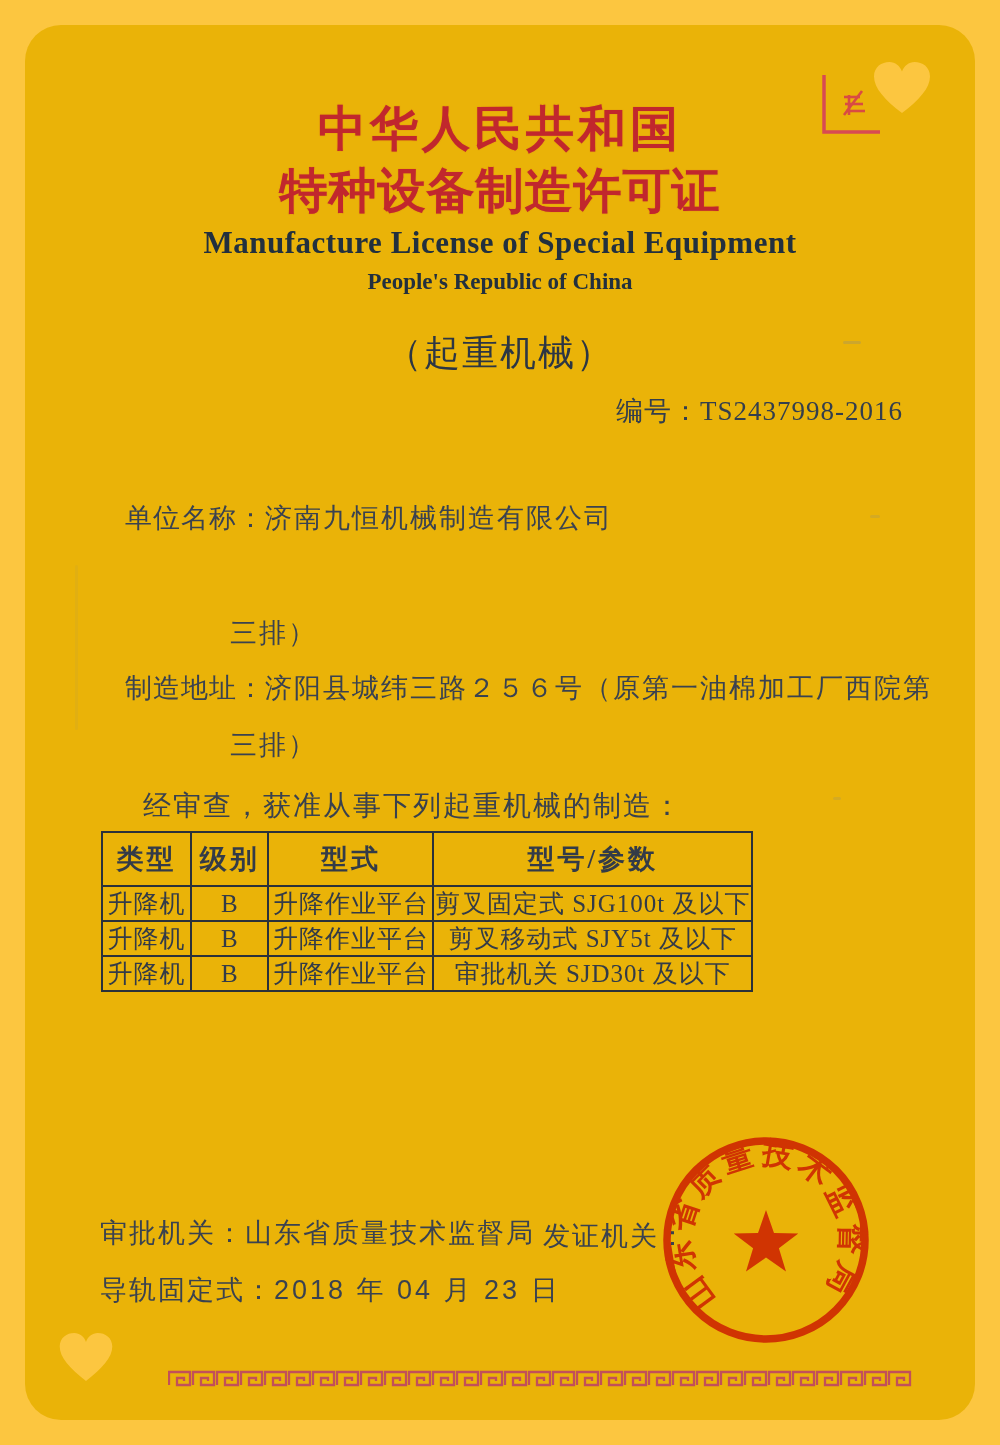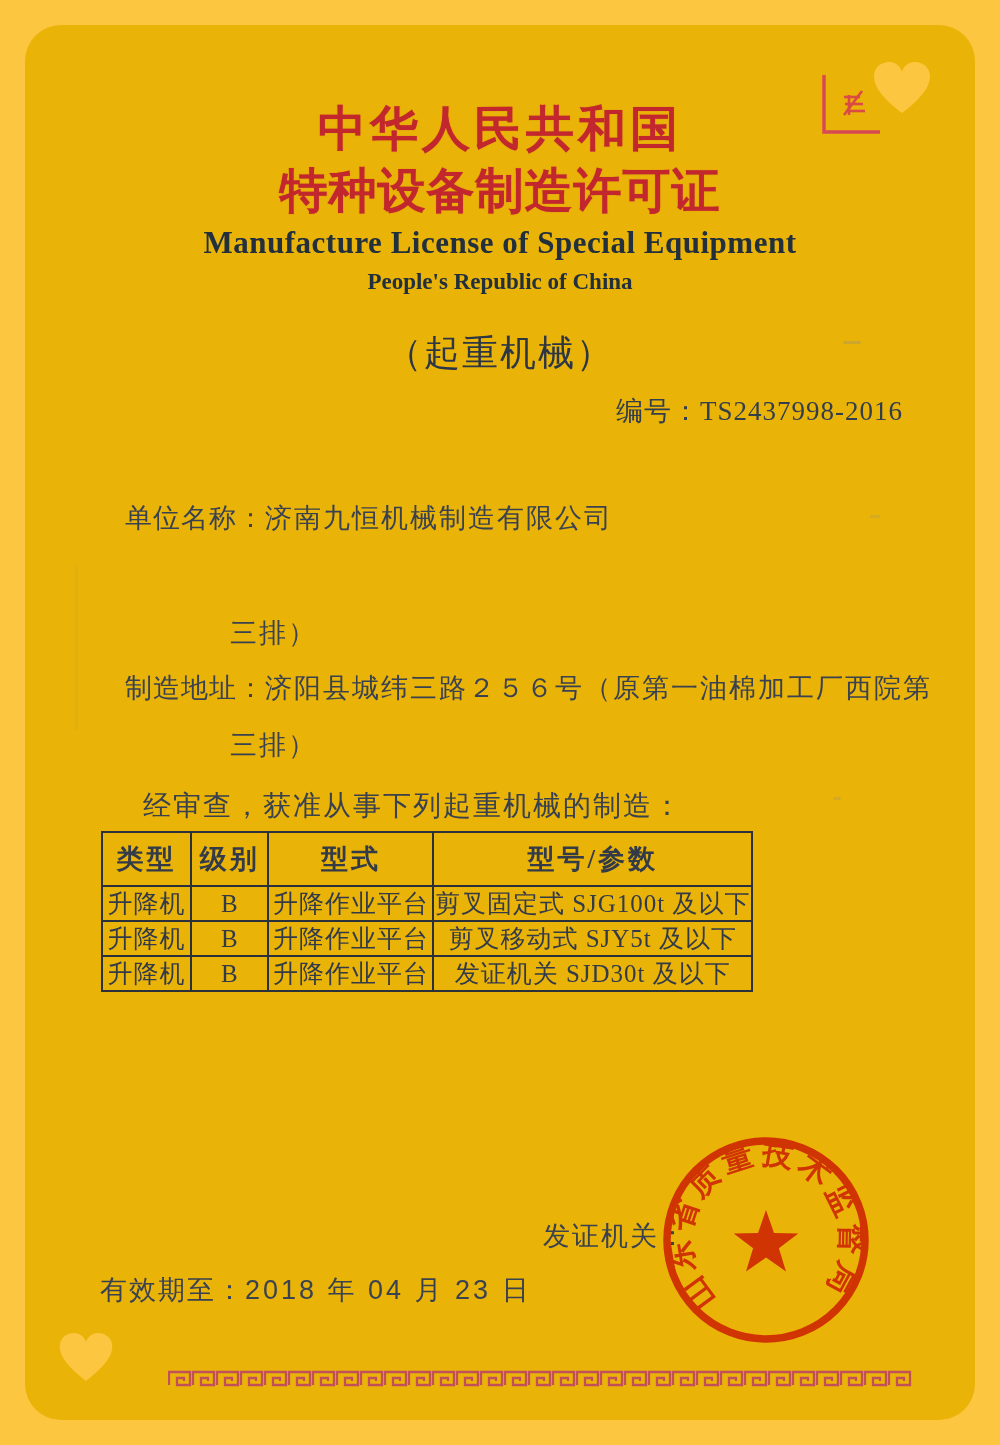--- a/index.html
+++ b/index.html
@@ -136,27 +136,28 @@
       <tr>
         <td>升降机</td>
         <td>B</td>
         <td>升降作业平台</td>
         <td>剪叉移动式 SJY5t 及以下</td>
       </tr>
       <tr>
         <td>升降机</td>
         <td>B</td>
         <td>升降作业平台</td>
-        <td>发证机关 SJD30t 及以下</td>
+        <td>审批机关 SJD30t 及以下</td>
       </tr>
     </tbody>
   </table>
 
+  <div class="abs foot f-approve"><span>审批机关：</span><span>山东省质量技术监督局</span></div>
   <div class="abs foot f-issue-org">发证机关：</div>
-  <div class="abs foot f-valid"><span>有效期至：</span><span class="num">2018 年 04 月 23 日</span></div>
+  <div class="abs foot f-valid"><span>导轨固定式：</span><span class="num">2018 年 04 月 23 日</span></div>
 
   <svg class="abs seal" width="216" height="216" viewBox="0 0 216 216">
     <circle cx="108" cy="108" r="99" fill="none" stroke="#e03529" stroke-width="7.5"></circle>
     <polygon fill="#e03529" points="108,78 116,101 140.3,101.5 120.9,116.2 128,139.5 108,125.6 88,139.5 95.1,116.2 75.7,101.5 100,101"></polygon>
     <defs>
       <path id="sealArc" d="M 59.1 166.2 A 76 76 0 1 1 156.9 166.2" fill="none"></path>
     </defs>
     <text font-size="31" fill="#e03529" font-weight="bold" letter-spacing="5" font-family="Liberation Serif, DejaVu Serif, serif">
       <textPath href="#sealArc">山东省质量技术监督局</textPath>
     </text>

